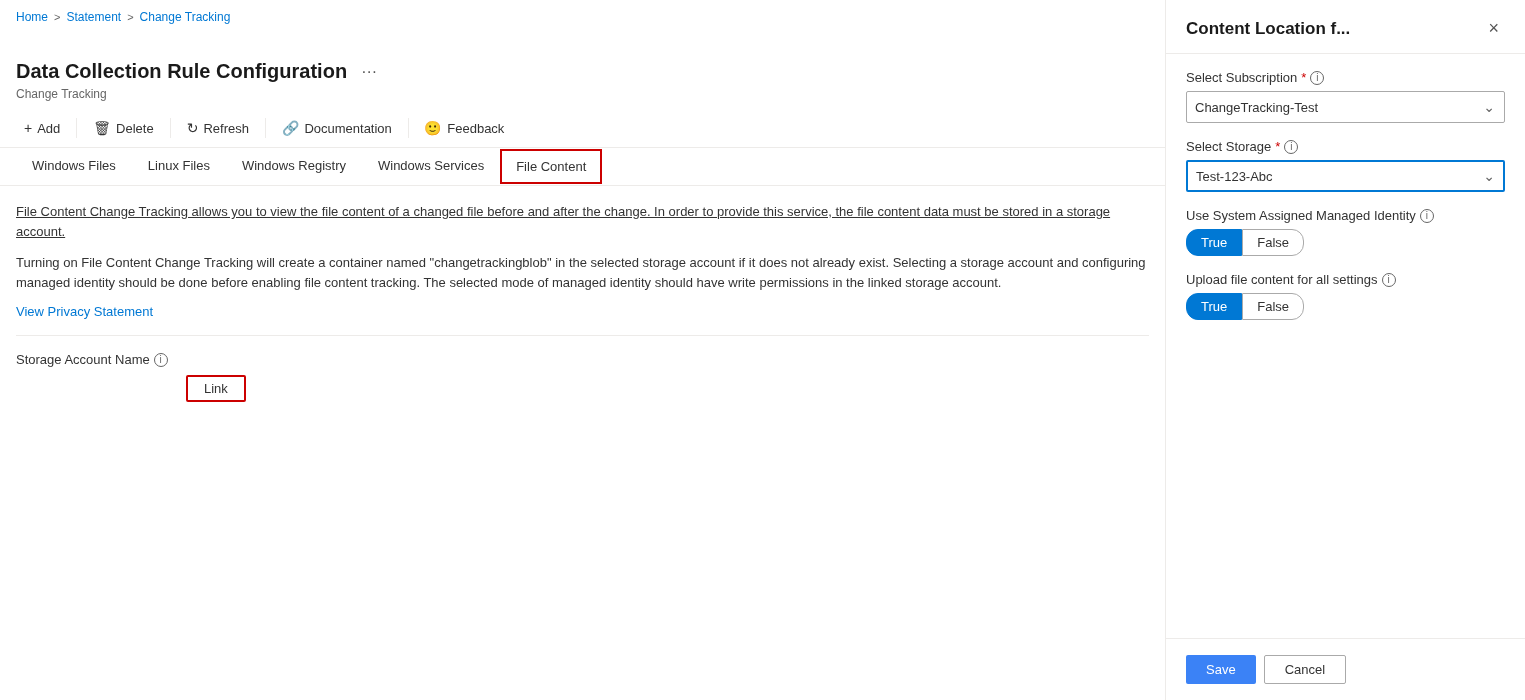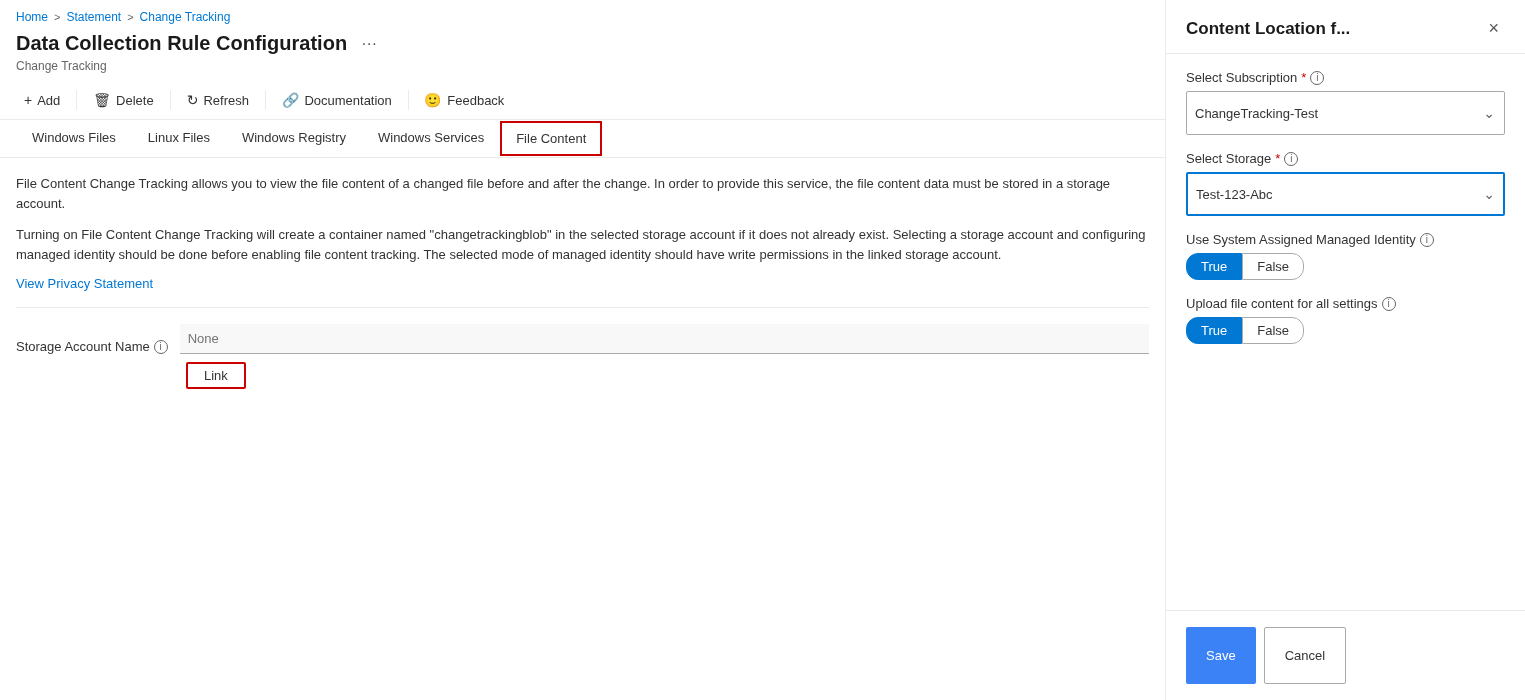--- a/index.html
+++ b/index.html
@@ -6,21 +6,21 @@
     body { font-family: 'Segoe UI', Arial, sans-serif; font-size: 13px; color: #333; background: #fff; display: flex; height: 700px; overflow: hidden; }
     
     .main-content { flex: 1; display: flex; flex-direction: column; overflow: hidden; }
     
     
     .breadcrumb { padding: 10px 16px 4px; font-size: 12px; color: #0078d4; display: flex; align-items: center; gap: 6px; }
     .breadcrumb a { color: #0078d4; text-decoration: none; }
     .breadcrumb .separator { color: #666; font-size: 11px; }
     
     
-    .page-header { padding: 4px 16px 4px; display: flex; align-items: center; gap: 8px; }
+    .page-header { padding: 4px 16px 4px; display: flex; align-items: center; gap: 8px; margin-top: 28px; }
     .page-title { font-size: 20px; font-weight: 600; color: #1a1a1a; }
     .page-subtitle { padding: 0 16px 8px; font-size: 12px; color: #666; }
     .ellipsis-btn { background: none; border: none; cursor: pointer; font-size: 16px; color: #555; padding: 2px 6px; }
     
     
     .toolbar { padding: 6px 16px; display: flex; align-items: center; gap: 4px; border-bottom: 1px solid #edebe9; }
     .toolbar-btn { background: none; border: none; cursor: pointer; display: flex; align-items: center; gap: 5px; padding: 5px 8px; font-size: 13px; color: #333; border-radius: 2px; }
     .toolbar-btn .icon { font-size: 14px; }
     .toolbar-divider { width: 1px; height: 20px; background: #edebe9; margin: 0 4px; }
     
@@ -30,21 +30,21 @@
     .dcr-badge-inner span { font-weight: 600; }
     
     
     .tabs { display: flex; align-items: center; padding: 0 16px; border-bottom: 1px solid #edebe9; gap: 0; }
     .tab { padding: 10px 16px; font-size: 13px; cursor: pointer; color: #333; border-bottom: 2px solid transparent; white-space: nowrap; }
     .tab.active-outlined { color: #333; border: 2px solid #c00; padding: 8px 14px; }
     
     
     .content-area { flex: 1; overflow-y: auto; padding: 16px; }
     
-    .description-text { font-size: 13px; color: #333; line-height: 1.5; margin-bottom: 12px; }
+    .description-text { font-size: 13px; color: #333; line-height: 1.5; margin-bottom: 12px; text-decoration: underline; }
     .description-text2 { font-size: 13px; color: #333; line-height: 1.5; margin-bottom: 12px; }
     
     .privacy-link { color: #0078d4; text-decoration: none; font-size: 13px; }
     
     .divider-line { border: none; border-top: 1px solid #edebe9; margin: 16px 0; }
     
     
     .storage-row { display: flex; align-items: flex-end; gap: 12px; margin-top: 8px; }
     .storage-label { display: flex; align-items: center; gap: 4px; font-size: 13px; color: #333; white-space: nowrap; }
     .info-icon { display: inline-flex; align-items: center; justify-content: center; width: 14px; height: 14px; border: 1px solid #666; border-radius: 50%; font-size: 10px; color: #666; cursor: pointer; }
@@ -58,40 +58,40 @@
     .side-panel-title { font-size: 17px; font-weight: 600; color: #1a1a1a; }
     .close-btn { background: none; border: none; cursor: pointer; font-size: 18px; color: #555; padding: 2px 6px; }
     
     .side-panel-body { flex: 1; padding: 16px 20px; overflow-y: auto; }
     
     .field-group { margin-bottom: 16px; }
     .field-label { font-size: 13px; font-weight: 500; color: #333; margin-bottom: 6px; display: flex; align-items: center; gap: 4px; }
     .required { color: #c00; }
     .field-info { display: inline-flex; align-items: center; justify-content: center; width: 14px; height: 14px; border: 1px solid #666; border-radius: 50%; font-size: 10px; color: #666; cursor: pointer; }
     
-    .select-dropdown { width: 100%; height: 44px; border: 1px solid #aaa; border-radius: 2px; padding: 0 8px; font-size: 13px; color: #333; background: #fff; appearance: none; cursor: pointer; }
+    .select-dropdown { width: 100%; height: 32px; border: 1px solid #aaa; border-radius: 2px; padding: 0 8px; font-size: 13px; color: #333; background: #fff; appearance: none; cursor: pointer; }
     .select-wrapper { position: relative; }
     .select-wrapper::after { content: '⌄'; position: absolute; right: 10px; top: 50%; transform: translateY(-50%); color: #666; pointer-events: none; font-size: 14px; }
     
     
     .storage-dropdown-wrapper { position: relative; }
     .storage-dropdown-wrapper .select-dropdown { border: 2px solid #0078d4; }
     .storage-dropdown-wrapper::after { content: '⌄'; position: absolute; right: 10px; top: 50%; transform: translateY(-50%); color: #666; pointer-events: none; font-size: 14px; }
     
     
     .toggle-group { display: flex; align-items: center; gap: 0; }
     .toggle-btn { padding: 5px 14px; font-size: 13px; border: 1px solid #aaa; cursor: pointer; background: #fff; color: #333; }
     .toggle-btn.active { background: #0078d4; color: #fff; border-color: #0078d4; }
     .toggle-btn:first-child { border-radius: 12px 0 0 12px; }
     .toggle-btn:last-child { border-radius: 0 12px 12px 0; }
     
     
     .side-panel-footer { padding: 16px 20px; border-top: 1px solid #edebe9; display: flex; gap: 8px; }
     .save-btn { padding: 6px 20px; background: #3b82f6; color: #fff; border: none; font-size: 13px; cursor: pointer; border-radius: 2px; }
-    .cancel-btn { padding: 20px 20px; background: #fff; color: #333; border: 1px solid #aaa; font-size: 13px; cursor: pointer; border-radius: 2px; }
+    .cancel-btn { padding: 6px 20px; background: #fff; color: #333; border: 1px solid #aaa; font-size: 13px; cursor: pointer; border-radius: 2px; }
   </style>
 </head>
 <body>
 
 <div class="main-content">
 
   <div class="breadcrumb">
     <a>Home</a>
     <span class="separator">&gt;</span>
     <a>Statement</a>
@@ -146,21 +146,20 @@
     <p class="description-text2">Turning on File Content Change Tracking will create a container named "changetrackingblob" in the selected storage account if it does not already exist. Selecting a storage account and configuring managed identity should be done before enabling file content tracking. The selected mode of managed identity should have write permissions in the linked storage account.</p>
     <a class="privacy-link">View Privacy Statement</a>
     
     <hr class="divider-line">
     
     <div class="storage-row">
       <div class="storage-label">
         <span>Storage Account Name</span>
         <span class="info-icon">i</span>
       </div>
-      <input class="storage-input" type="text" placeholder="None" style="">
     </div>
     <div style="margin-top: 8px; margin-left: 170px;">
       <button class="link-btn">Link</button>
     </div>
   </div>
 </div>
 
 <div class="side-panel">
   <div class="side-panel-header">
     <span class="side-panel-title">Content Location f...</span>

